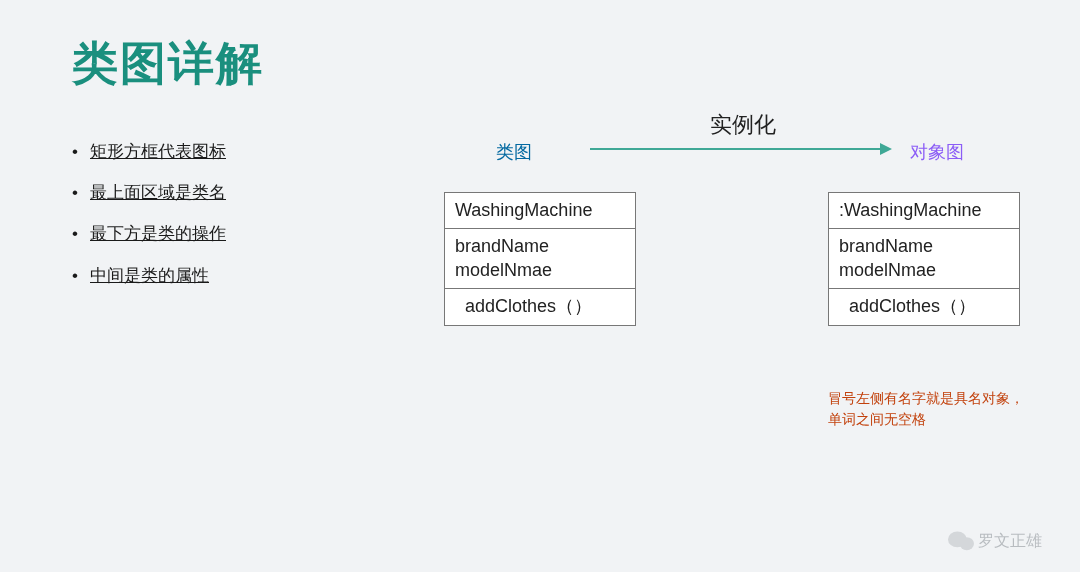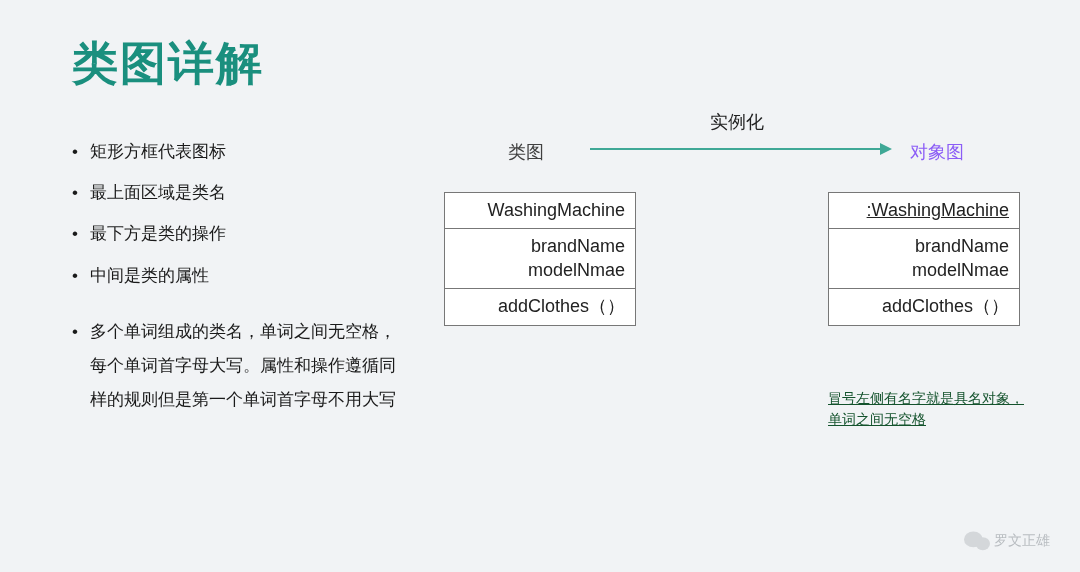--- a/index.html
+++ b/index.html
@@ -32,20 +32,21 @@
   }
   .bullets ul {
     list-style: none;
     padding: 0;
     margin: 0;
   }
   .bullets li {
     position: relative;
     padding-left: 18px;
     margin-bottom: 14px;
+    text-decoration: underline;
   }
   .bullets li::before {
     content: "•";
     position: absolute;
     left: 0;
     color: #1a1a1a;
   }
   .bullets li.long {
     line-height: 2.0;
     margin-top: 26px;
@@ -53,29 +54,29 @@
   .diagram-area {
     position: absolute;
     top: 120px;
     left: 440px;
     width: 620px;
   }
   .arrow-label-top {
     position: absolute;
     top: -10px;
     left: 270px;
-    font-size: 18px;
+    font-size: 22px;
     color: #222;
   }
   .label-left {
     position: absolute;
     top: 20px;
-    left: 68px;
+    left: 56px;
     font-size: 18px;
-    color: #404040;
+    color: #0369a1;
   }
   .label-right {
     position: absolute;
     top: 20px;
     left: 470px;
     font-size: 18px;
     color: #8b5cf6;
   }
   .arrow {
     position: absolute;
@@ -95,48 +96,47 @@
     border-bottom: 6px solid transparent;
     border-left: 12px solid #3fa896;
   }
   .uml-box {
     position: absolute;
     background: #ffffff;
     border: 1px solid #777;
     width: 190px;
     font-size: 18px;
     color: #222;
-    text-align: right;
   }
   .uml-box .compartment {
     border-bottom: 1px solid #777;
     padding: 6px 10px;
     line-height: 1.3;
   }
   .uml-box .compartment:last-child {
     border-bottom: none;
+    margin-left: 10px;
   }
   .uml-box.class { top: 72px; left: 4px; }
   .uml-box.object { top: 72px; left: 388px; }
-  .underline { text-decoration: underline; }
+  .underline { }
   .note {
     position: absolute;
     top: 268px;
     left: 388px;
     font-size: 14px;
-    color: #14532d;
+    color: #c2410c;
     line-height: 1.5;
-    text-decoration: underline;
   }
   .watermark {
     position: absolute;
-    right: 30px;
+    right: 38px;
     bottom: 20px;
     color: #b8bcc0;
-    font-size: 14px;
+    font-size: 16px;
     display: flex;
     align-items: center;
     gap: 4px;
   }
   .watermark .wechat-icon {
     width: 26px;
     height: 22px;
     opacity: 0.5;
     display: inline-block;
     vertical-align: middle;
@@ -146,21 +146,20 @@
 <body>
 
 <div class="title">类图详解</div>
 
 <div class="bullets">
   <ul>
     <li>矩形方框代表图标</li>
     <li>最上面区域是类名</li>
     <li>最下方是类的操作</li>
     <li>中间是类的属性</li>
-    <li class="long">多个单词组成的类名，单词之间无空格，每个单词首字母大写。属性和操作遵循同样的规则但是第一个单词首字母不用大写</li>
   </ul>
 </div>
 
 <div class="diagram-area">
   <div class="arrow-label-top">实例化</div>
   <div class="label-left">类图</div>
   <div class="label-right">对象图</div>
   <div class="arrow"></div>
 
   <div class="uml-box class">

